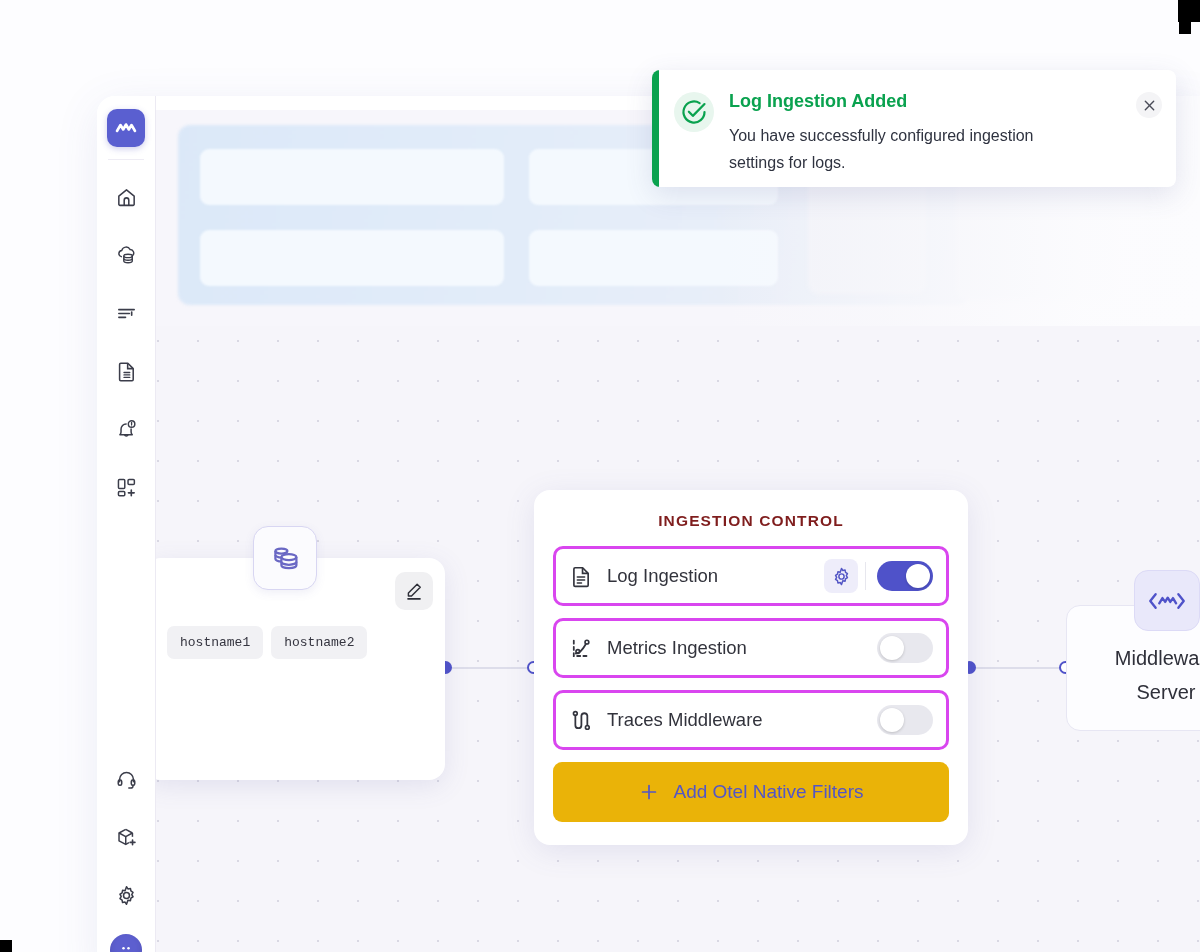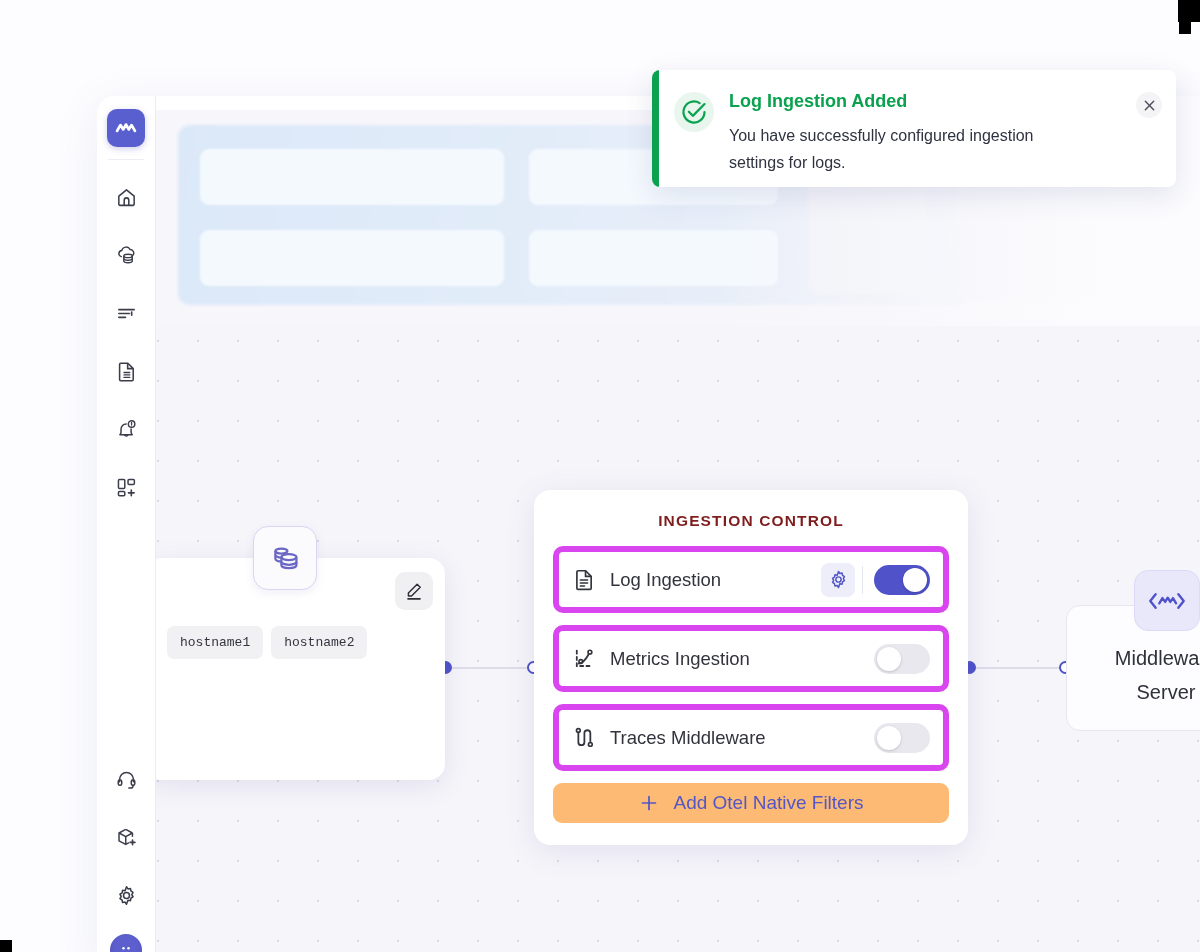--- a/index.html
+++ b/index.html
@@ -176,22 +176,22 @@
     box-shadow: 0 6px 30px rgba(90,95,160,.13);
     z-index: 5;
   }
   .ingest-title {
     text-align: center; padding-top: 22px;
     font-size: 15.5px; font-weight: bold; letter-spacing: 1.15px;
     color: #7f1d1d;
   }
   .ingest-rows { padding: 16px 19px 0; }
   .ingest-row {
-    height: 67px; margin-bottom: 12px;
-    border: 6px solid #d946ef; border-radius: 10px;
+    height: 60px; margin-bottom: 12px;
+    border: 3px solid #d946ef; border-radius: 10px;
     display: flex; align-items: center; padding: 0 13px;
     background: #ffffff;
   }
   .row-icon { width: 30px; display: flex; align-items: center; color: #33343d; }
   .row-label { flex: 1; font-size: 18.5px; color: #32333c; margin-left: 8px; }
   .gear-btn {
     width: 34px; height: 34px; border-radius: 8px;
     background: #eeedfa; border: none; cursor: pointer;
     display: flex; align-items: center; justify-content: center;
     margin-right: 7px;
@@ -205,22 +205,22 @@
   .toggle.on { background: #4f52c9; }
   .toggle.off { background: #e8e8ee; }
   .toggle .knob {
     position: absolute; top: 3px; width: 24px; height: 24px;
     border-radius: 50%; background: #ffffff;
     box-shadow: 0 1px 3px rgba(0,0,0,.18);
   }
   .toggle.on .knob { right: 3px; }
   .toggle.off .knob { left: 3px; }
   .add-filter-btn {
-    margin: 4px 19px 0; height: 40px; width: calc(100% - 38px);
-    background: #fdba74; border: none; border-radius: 9px;
+    margin: 4px 19px 0; height: 60px; width: calc(100% - 38px);
+    background: #eab308; border: none; border-radius: 9px;
     display: flex; align-items: center; justify-content: center;
     gap: 13px; cursor: pointer;
     font-size: 19px; color: #5356c5; font-family: "Liberation Sans", sans-serif;
   }
 
   
   .mw-node {
     position: absolute; left: 969px; top: 509px;
     width: 200px; height: 126px;
     background: #fdfdff; border: 1.3px solid #e7e6f3;

